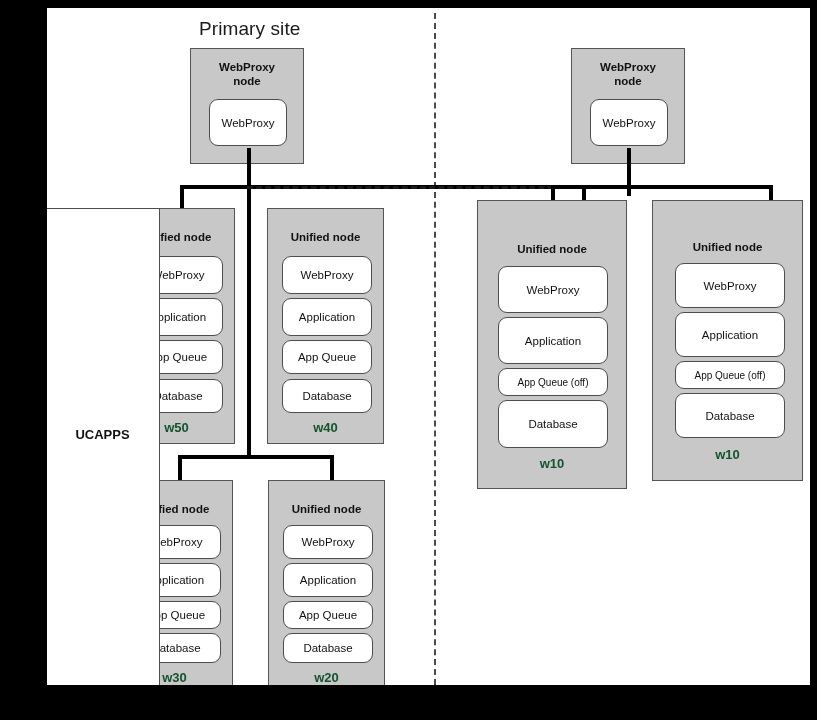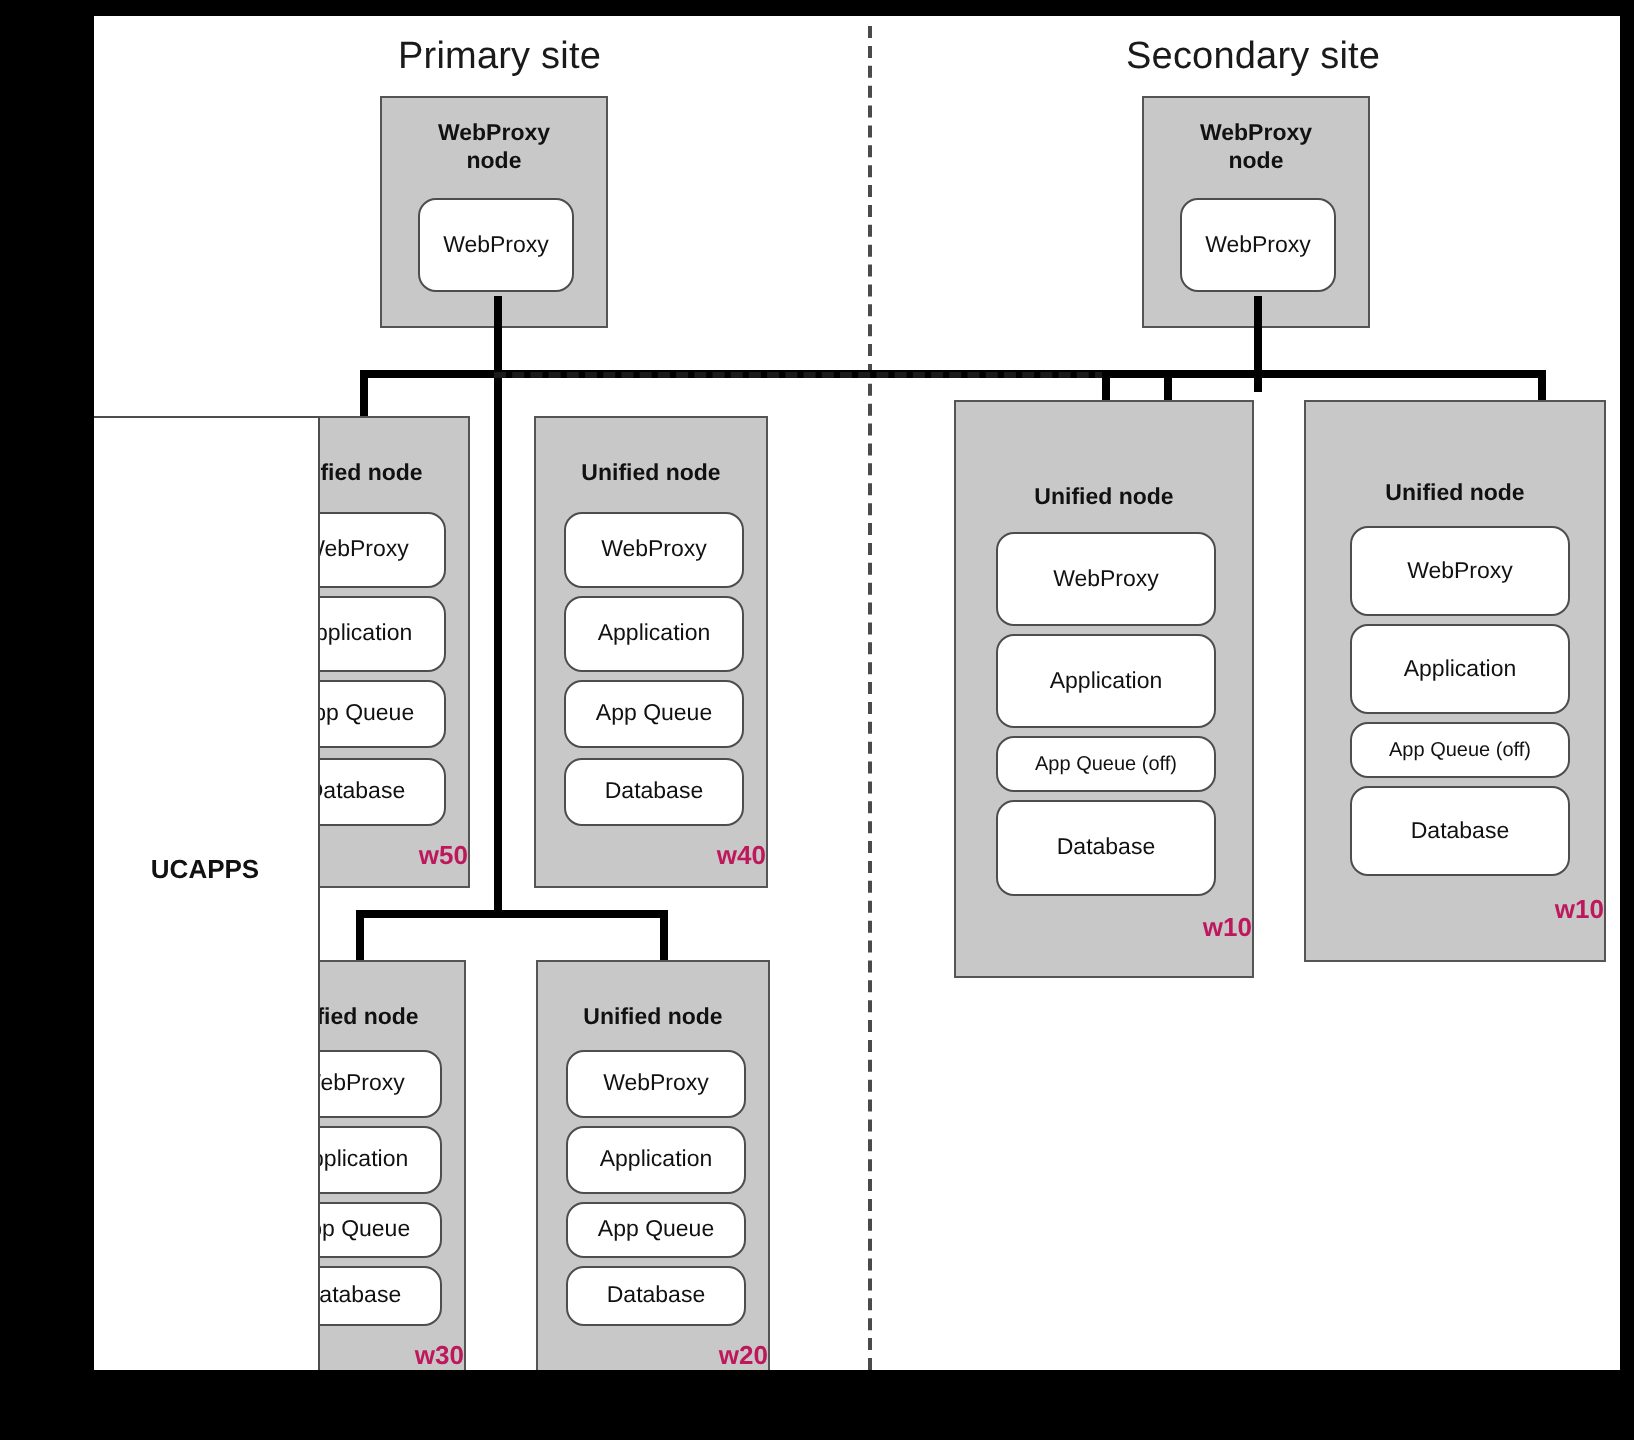--- a/index.html
+++ b/index.html
@@ -41,24 +41,24 @@
     left:0;right:0;
     text-align:center;
     font-size:11.5px;
     font-weight:bold;
     color:#111;
     white-space:nowrap;
   }
   .node-footer{
     position:absolute;
     left:0;right:0;
-    text-align:right;
+    text-align:center;
     font-size:13px;
     font-weight:bold;
-    color:#be185d;
+    color:#14532d;
   }
   .svc{
     position:absolute;
     background:#ffffff;
     border:1.6px solid #4d4d4d;
     border-radius:9px;
     box-sizing:border-box;
     display:flex;
     align-items:center;
     justify-content:center;
@@ -100,21 +100,20 @@
     white-space:nowrap;
   }
 </style>
 </head>
 <body>
 
 <div id="shot">
   <div id="canvas">
 
     <div class="site-title" style="left:152px;top:10px;">Primary site</div>
-    <div class="site-title" style="left:516px;top:10px;">Secondary site</div>
 
     <div class="dash-v" style="left:387px;top:5px;height:672px;"></div>
 
     <div class="node" style="left:143px;top:40px;width:114px;height:116px;">
       <div class="node-title" style="top:12px;">WebProxy</div>
       <div class="node-title" style="top:26px;">node</div>
       <div class="svc" style="left:18px;top:50px;width:78px;height:47px;">WebProxy</div>
     </div>
 
     <div class="wire-v" style="left:200px;top:140px;height:48px;"></div>

